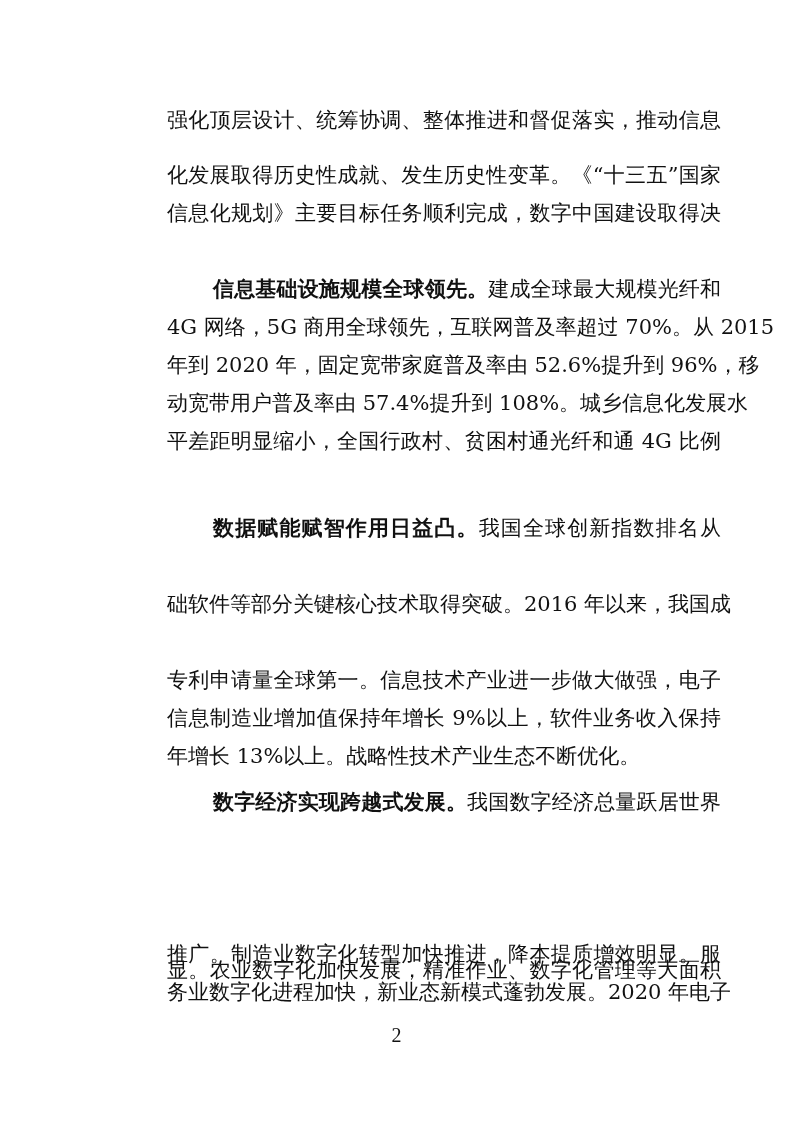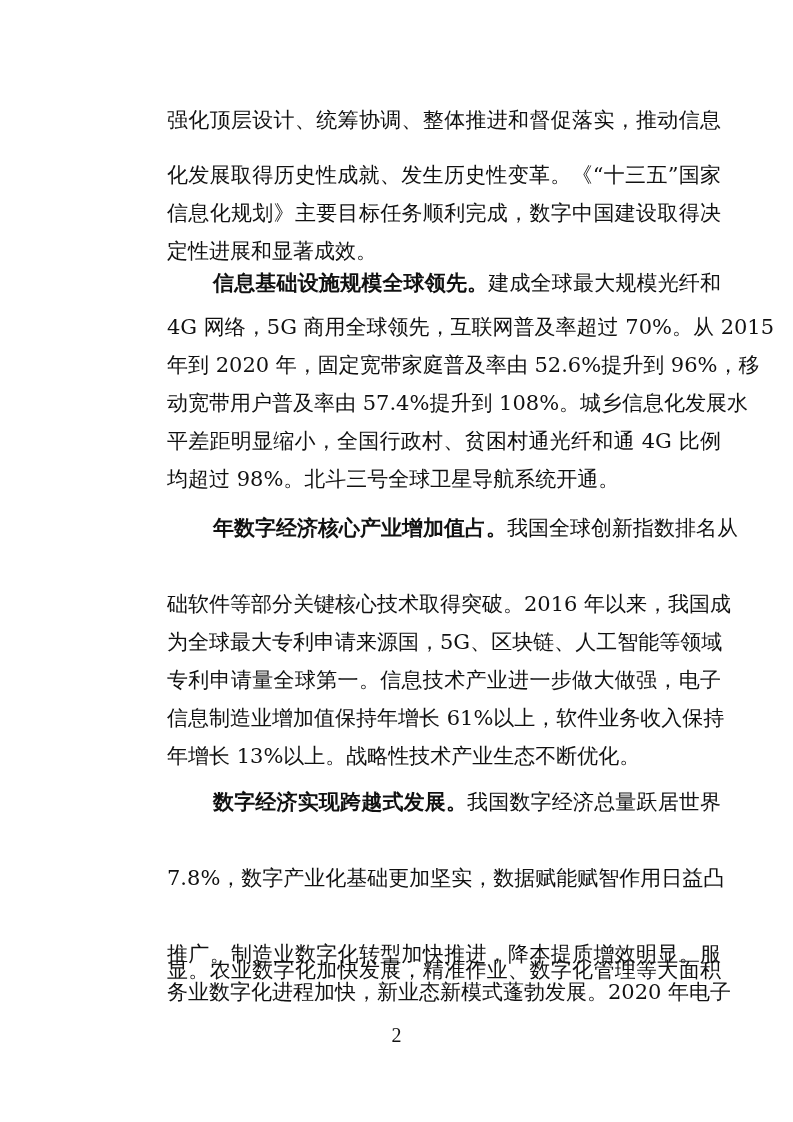--- a/index.html
+++ b/index.html
@@ -16,42 +16,38 @@
              font-family: "Liberation Serif", serif; font-size: 20px; }
 </style>
 </head>
 <body>
 
 <div class="page">
 
   <div class="line" style="top:100px">强化顶层设计、统筹协调、整体推进和督促落实，推动信息</div>
   <div class="line" style="top:155px">化发展取得历史性成就、发生历史性变革。《“十三五”国家</div>
   <div class="line" style="top:193px">信息化规划》主要目标任务顺利完成，数字中国建设取得决</div>
-  <div class="line last" style="top:231px">定性进展和显著成效。</div>
 
-  <div class="line indent" style="top:263px">
+  <div class="line indent" style="top:269px">
     <span class="bold">信息基础设施规模全球领先。</span><span>建成全球最大规模光纤和</span>
   </div>
   <div class="line" style="top:307px">4G 网络，5G 商用全球领先，互联网普及率超过 70%。从 2015</div>
   <div class="line" style="top:345px">年到 2020 年，固定宽带家庭普及率由 52.6%提升到 96%，移</div>
   <div class="line" style="top:383px">动宽带用户普及率由 57.4%提升到 108%。城乡信息化发展水</div>
   <div class="line" style="top:421px">平差距明显缩小，全国行政村、贫困村通光纤和通 4G 比例</div>
-  <div class="line last" style="top:459px">均超过 98%。北斗三号全球卫星导航系统开通。</div>
 
   <div class="line indent" style="top:508px">
-    <span class="bold">年数字经济核心产业增加值占。</span><span>我国全球创新指数排名从</span>
+    <span class="bold">数据赋能赋智作用日益凸。</span><span>我国全球创新指数排名从</span>
   </div>
   <div class="line" style="top:584px">础软件等部分关键核心技术取得突破。2016 年以来，我国成</div>
-  <div class="line" style="top:622px">为全球最大专利申请来源国，5G、区块链、人工智能等领域</div>
   <div class="line" style="top:660px">专利申请量全球第一。信息技术产业进一步做大做强，电子</div>
-  <div class="line" style="top:698px">信息制造业增加值保持年增长 61%以上，软件业务收入保持</div>
+  <div class="line" style="top:698px">信息制造业增加值保持年增长 9%以上，软件业务收入保持</div>
   <div class="line last" style="top:736px">年增长 13%以上。战略性技术产业生态不断优化。</div>
 
   <div class="line indent" style="top:782px">
     <span class="bold">数字经济实现跨越式发展。</span><span>我国数字经济总量跃居世界</span>
   </div>
-  <div class="line" style="top:858px">7.8%，数字产业化基础更加坚实，数据赋能赋智作用日益凸</div>
   <div class="line" style="top:950px">显。农业数字化加快发展，精准作业、数字化管理等大面积</div>
   <div class="line" style="top:934px">推广。制造业数字化转型加快推进，降本提质增效明显。服</div>
   <div class="line" style="top:972px">务业数字化进程加快，新业态新模式蓬勃发展。2020 年电子</div>
 
   <div class="pagenum">2</div>
 </div>
 
 </body></html>

